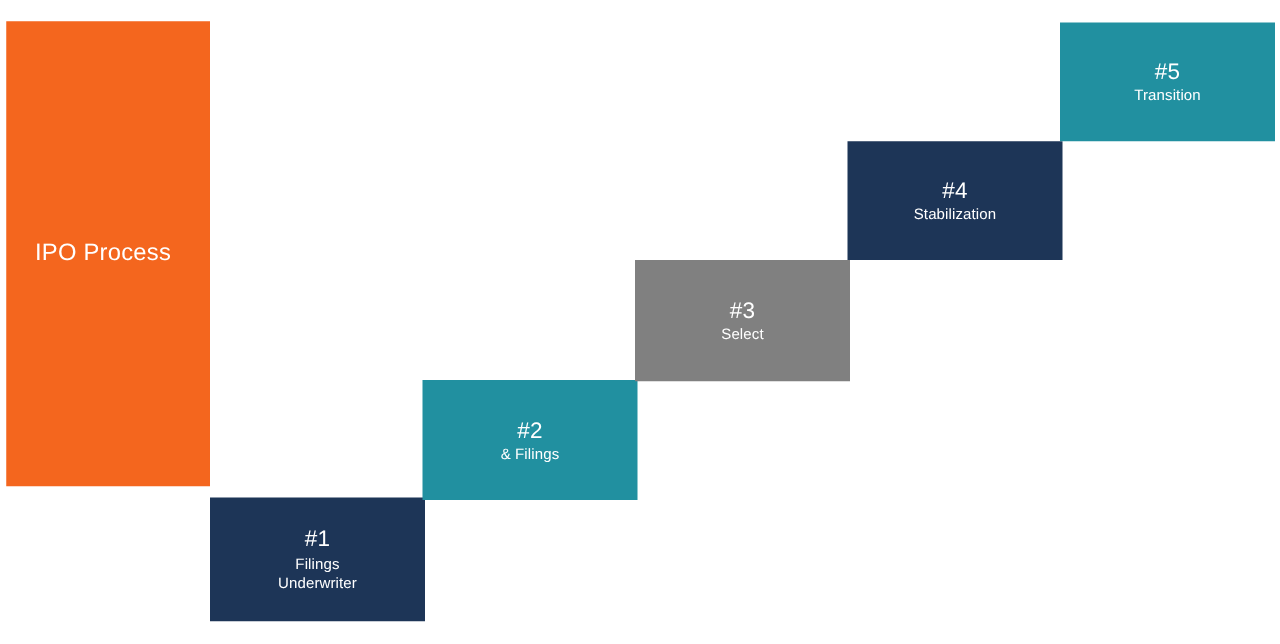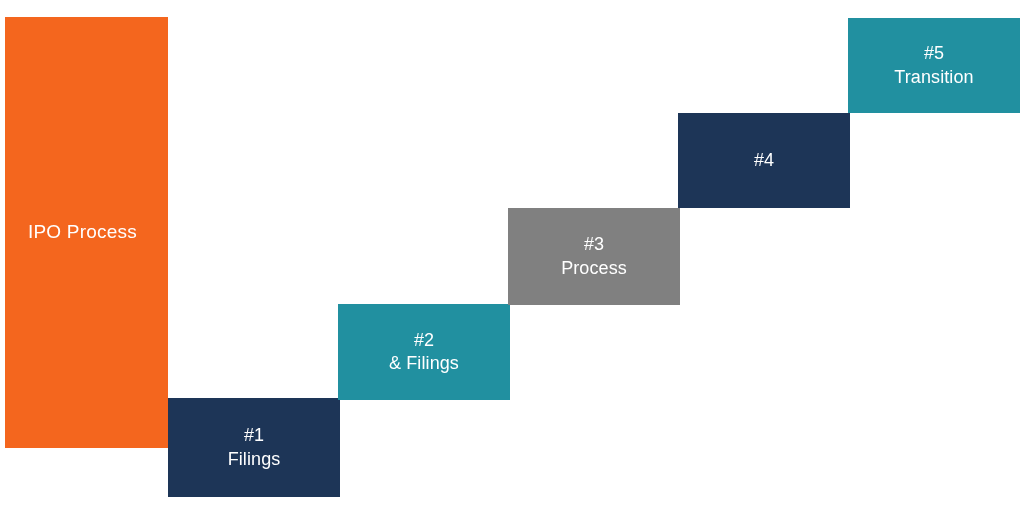--- a/index.html
+++ b/index.html
@@ -28,21 +28,21 @@
     color: #ffffff;
     text-align: center;
     line-height: 1.30;
     -webkit-font-smoothing: antialiased;
   }
   
   #block-base {
     left: 5px;
     top: 17px;
     width: 163px;
-    height: 431px;
+    height: 372px;
     background: #f4661e;
     align-items: flex-start;
     justify-content: center;
     padding-left: 23px;
   }
   #block-base .line {
     font-size: 19px;
     font-weight: 400;
     letter-spacing: 0.2px;
     text-align: left;
@@ -77,55 +77,57 @@
     background: #1d3557;
   }
   #step-5 {
     left: 848px;
     top: 18px;
     width: 172px;
     height: 95px;
     background: #2190a0;
   }
   .step .line {
-    font-size: 18px;
+    font-size: 12px;
     font-weight: 400;
     letter-spacing: 0.1px;
     white-space: nowrap;
   }
   .step .line-num {
     font-size: 18px;
   }
 </style>
 </head>
 <body>
 
 <div id="canvas" style="background: rgb(255, 255, 255);">
 
   <div class="block" id="block-base" style="background: rgb(244, 102, 30);">
     <div class="line">IPO Process</div>
   </div>
 
   <div class="block step" id="step-1" style="background: rgb(29, 53, 87);">
     <div class="line line-num">#1</div>
     <div class="line">Filings</div>
+    <div class="line">Underwriter</div>
   </div>
 
   <div class="block step" id="step-2" style="background: rgb(33, 144, 160);">
     <div class="line line-num">#2</div>
     <div class="line">&amp; Filings</div>
   </div>
 
   <div class="block step" id="step-3" style="background: rgb(128, 128, 128);">
     <div class="line line-num">#3</div>
-    <div class="line">Process</div>
+    <div class="line">Select</div>
   </div>
 
   <div class="block step" id="step-4" style="background: rgb(29, 53, 87);">
     <div class="line line-num">#4</div>
+    <div class="line">Stabilization</div>
   </div>
 
   <div class="block step" id="step-5" style="background: rgb(33, 144, 160);">
     <div class="line line-num">#5</div>
     <div class="line">Transition</div>
   </div>
 
 </div>
 
 </body></html>

